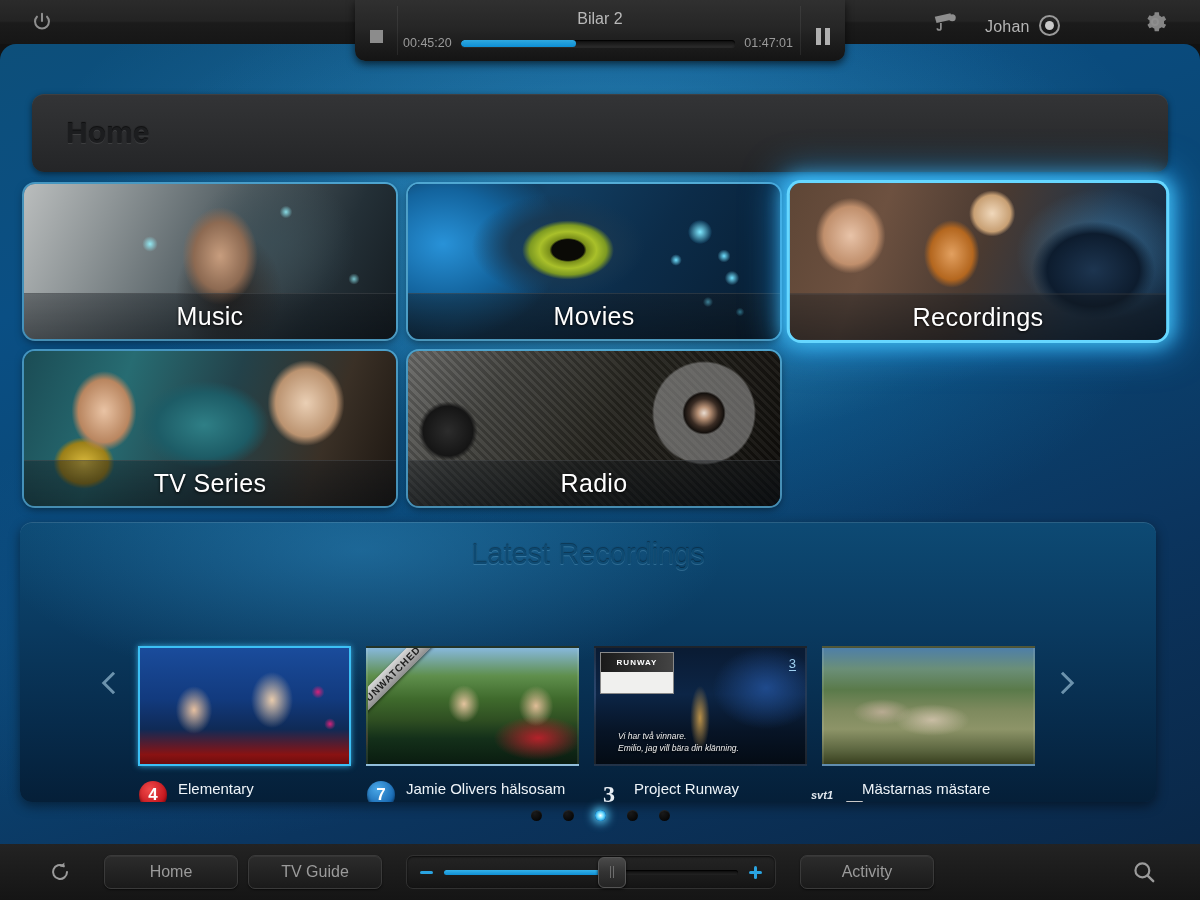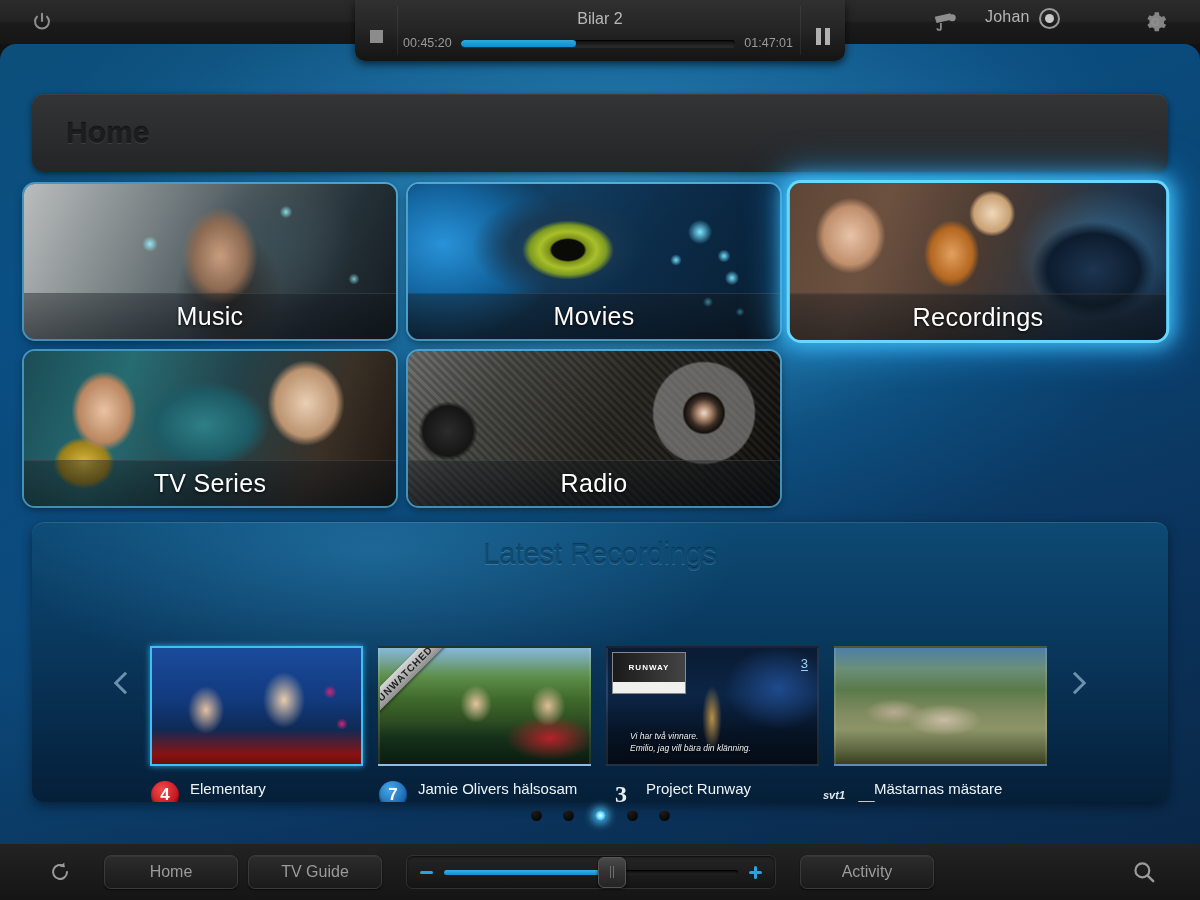--- a/index.html
+++ b/index.html
@@ -20,21 +20,21 @@
     z-index: 40;
   }
   .power-btn {
     position: absolute; left: 20px; top: 6px; width: 44px; height: 32px;
     display: flex; align-items: center; justify-content: center; cursor: pointer;
   }
   .cam-btn { position: absolute; left: 925px; top: 8px; width: 44px; height: 28px;
     display:flex; align-items:center; justify-content:center; cursor:pointer; }
   .user-area {
     position: absolute; left: 985px; top: 8px; height: 28px;
-    display: flex; align-items: flex-start; gap: 9px; cursor: pointer;
+    display: flex; align-items: flex-end; gap: 9px; cursor: pointer;
   }
   .user-name { color: #b5b5b5; font-size: 16px; letter-spacing: .2px; }
   .rec-dot-ic { width: 21px; height: 21px; border-radius: 50%;
     border: 2px solid #9a9a9a; display: flex; align-items: center; justify-content: center; }
   .rec-dot-ic i { width: 9px; height: 9px; border-radius: 50%; background: #c9c9c9; display: block; }
   .gear-btn { position: absolute; left: 1138px; top: 6px; width: 34px; height: 32px;
     display:flex; align-items:center; justify-content:center; cursor:pointer; }
 
   
   .player {
@@ -183,21 +183,21 @@
     position: relative; }
   .poly-in::after{content:""; position:absolute; left:48%; top:12%; width:5px; height:78%;
     background:#2a1a10; box-shadow:-14px 6px 0 -2px #2a1a10, 13px 9px 0 -2px #2a1a10, -8px 2px 0 -1px #2a1a10;}
   .pic-side-l{position:absolute; left:0; top:8px; width:68px; height:130px;
     background:linear-gradient(to bottom,#5f6f3a,#b3432a 55%,#7c2a1c); transform:rotate(-4deg);}
   .pic-side-r{position:absolute; right:0; top:2px; width:80px; height:140px;
     background:linear-gradient(150deg,#4aa6e8,#1a4f86 55%,#0a1a2c); transform:rotate(3deg);}
 
   
   .latest {
-    position: absolute; left: 32px; top: 478px; width: 1136px; height: 280px;
+    position: absolute; left: 20px; top: 478px; width: 1136px; height: 280px;
     border-radius: 12px; z-index: 5;
     background:
       radial-gradient(ellipse 520px 200px at 30% 10%, rgba(60,165,225,.35), rgba(0,0,0,0) 70%),
       linear-gradient(to bottom, #0d4a74 0%, #0a3a60 38%, #072b4b 72%, #051f38 100%);
     box-shadow: inset 0 1px 0 rgba(255,255,255,.12), 0 4px 12px rgba(0,0,0,.45);
     overflow: hidden;
   }
   .latest-title {
     position: absolute; left: 0; top: 16px; width: 100%; text-align: center;
     font-size: 29px; color: #0e4a72;
@@ -254,21 +254,21 @@
     radial-gradient(ellipse 22px 26px at 96px 56px, #e4c49e, rgba(0,0,0,0) 72%),
     radial-gradient(ellipse 24px 28px at 168px 58px, #e0bd97, rgba(0,0,0,0) 72%),
     radial-gradient(ellipse 60px 30px at 170px 90px, #b4222a, rgba(0,0,0,0) 74%),
     linear-gradient(to bottom, #87b8dc 0%, #5f8f4c 24%, #3f6a2c 44%, #2f4f22 62%, #14301a 78%, #0a1c10 100%);}
   .t3{background:
     radial-gradient(ellipse 14px 46px at 104px 70px, #b99048, rgba(0,0,0,0) 70%),
     radial-gradient(ellipse 70px 54px at 170px 40px, #1f4a8c, rgba(0,0,0,0) 76%),
     linear-gradient(to bottom, #0a1b33 0%, #0c2546 40%, #071426 72%, #040b14 100%);}
   .t3 .scr { position:absolute; left:4px; top:4px; width:74px; height:42px;
     background:#f0f0ee; border:1px solid #888; }
-  .t3 .scrtxt { position:absolute; left:5px; top:5px; width:72px; height:29px;
+  .t3 .scrtxt { position:absolute; left:5px; top:5px; width:72px; height:19px;
     background:linear-gradient(90deg,#1a1a1a,#444); color:#fff; font-size:8px;
     display:flex; align-items:center; justify-content:center; font-weight:bold; letter-spacing:1px;}
   .t3 .num3 { position:absolute; right:9px; top:9px; color:#9fd0f0; font-size:13px;
     border-bottom:1px solid #9fd0f0; line-height:1; }
   .t3 .sub { position:absolute; left:22px; bottom:10px; color:#efefef; font-size:8.5px;
     line-height:1.35; font-style:italic; text-shadow:0 1px 2px #000; }
   .t4{background:
     radial-gradient(ellipse 52px 22px at 108px 72px, #c9bda4, rgba(0,0,0,0) 72%),
     radial-gradient(ellipse 40px 18px at 58px 64px, #b8ab92, rgba(0,0,0,0) 72%),
     linear-gradient(to bottom, #4e7fa8 0%, #6b8f78 18%, #5a7a4a 36%, #7e8a5e 54%, #8d9468 70%, #5c6640 88%, #39401f 100%);}

